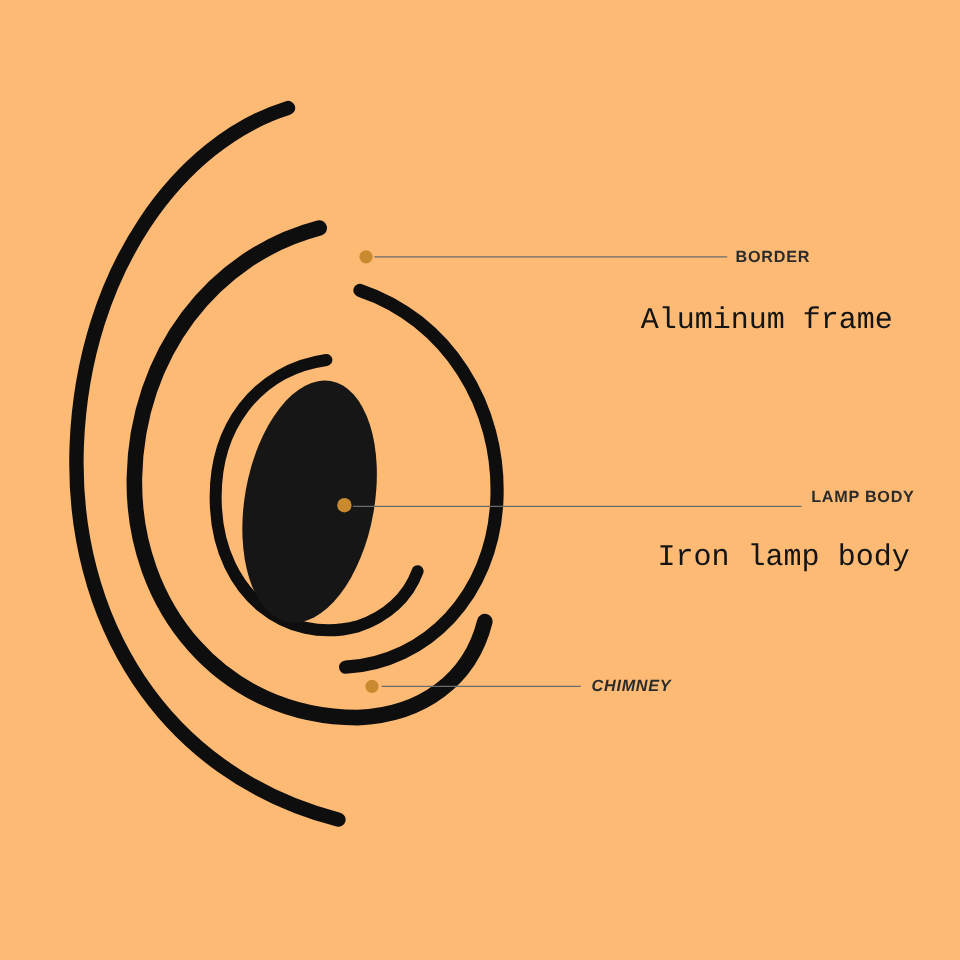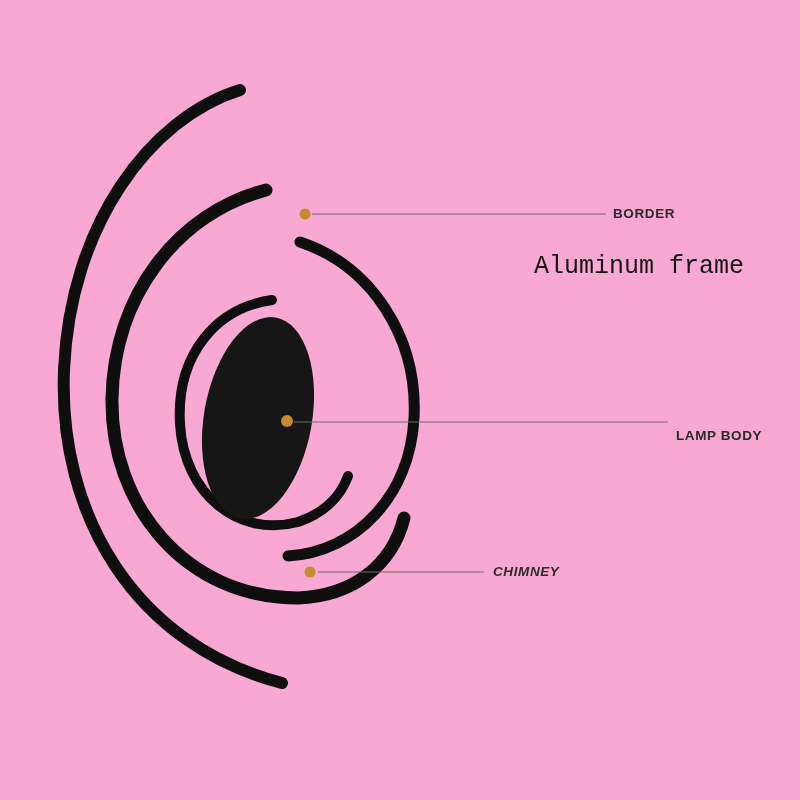--- a/index.html
+++ b/index.html
@@ -2,21 +2,21 @@
 <html><head>
 <meta charset="utf-8">
 <style>
   html, body { margin: 0; padding: 0; }
   body { background: #ffffff; font-family: "Liberation Sans", sans-serif; }
 
   .stage {
     position: relative;
     width: 800px;
     height: 800px;
-    background: #f9a8d4;
+    background: #fdba74;
     overflow: hidden;
   }
 
   .lamp-svg {
     position: absolute;
     left: 0;
     top: 0;
     width: 800px;
     height: 800px;
   }
@@ -35,21 +35,21 @@
     position: absolute;
     font-family: "Liberation Mono", "DejaVu Sans Mono", monospace;
     font-size: 25px;
     color: #141414;
     white-space: nowrap;
   }
 
   
   .border-label   { left: 613px; top: 206px; }
   .border-desc    { left: 534px; top: 252px; }
-  .lampbody-label { left: 676px; top: 428px; }
+  .lampbody-label { left: 676px; top: 406px; }
   .lampbody-desc  { left: 548px; top: 450px; }
   .chimney-label  { left: 493px; top: 564px; font-style: italic; }
   .chimney-desc   { left: 466px; top: 597px; }
 </style>
 </head>
 <body>
 
 <div class="stage">
 
   <svg class="lamp-svg" viewBox="0 0 800 800">
@@ -73,16 +73,17 @@
       <circle cx="305" cy="214" r="5.5" fill="#c98a2f"></circle>
       <circle cx="287" cy="421" r="6" fill="#c98a2f"></circle>
       <circle cx="310" cy="572" r="5.5" fill="#c98a2f"></circle>
     </g>
   </svg>
 
   <div class="callout-label border-label">BORDER</div>
   <div class="callout-desc border-desc">Aluminum frame</div>
 
   <div class="callout-label lampbody-label">LAMP BODY</div>
+  <div class="callout-desc lampbody-desc">Iron lamp body</div>
 
   <div class="callout-label chimney-label">CHIMNEY</div>
 
 </div>
 
 </body></html>

